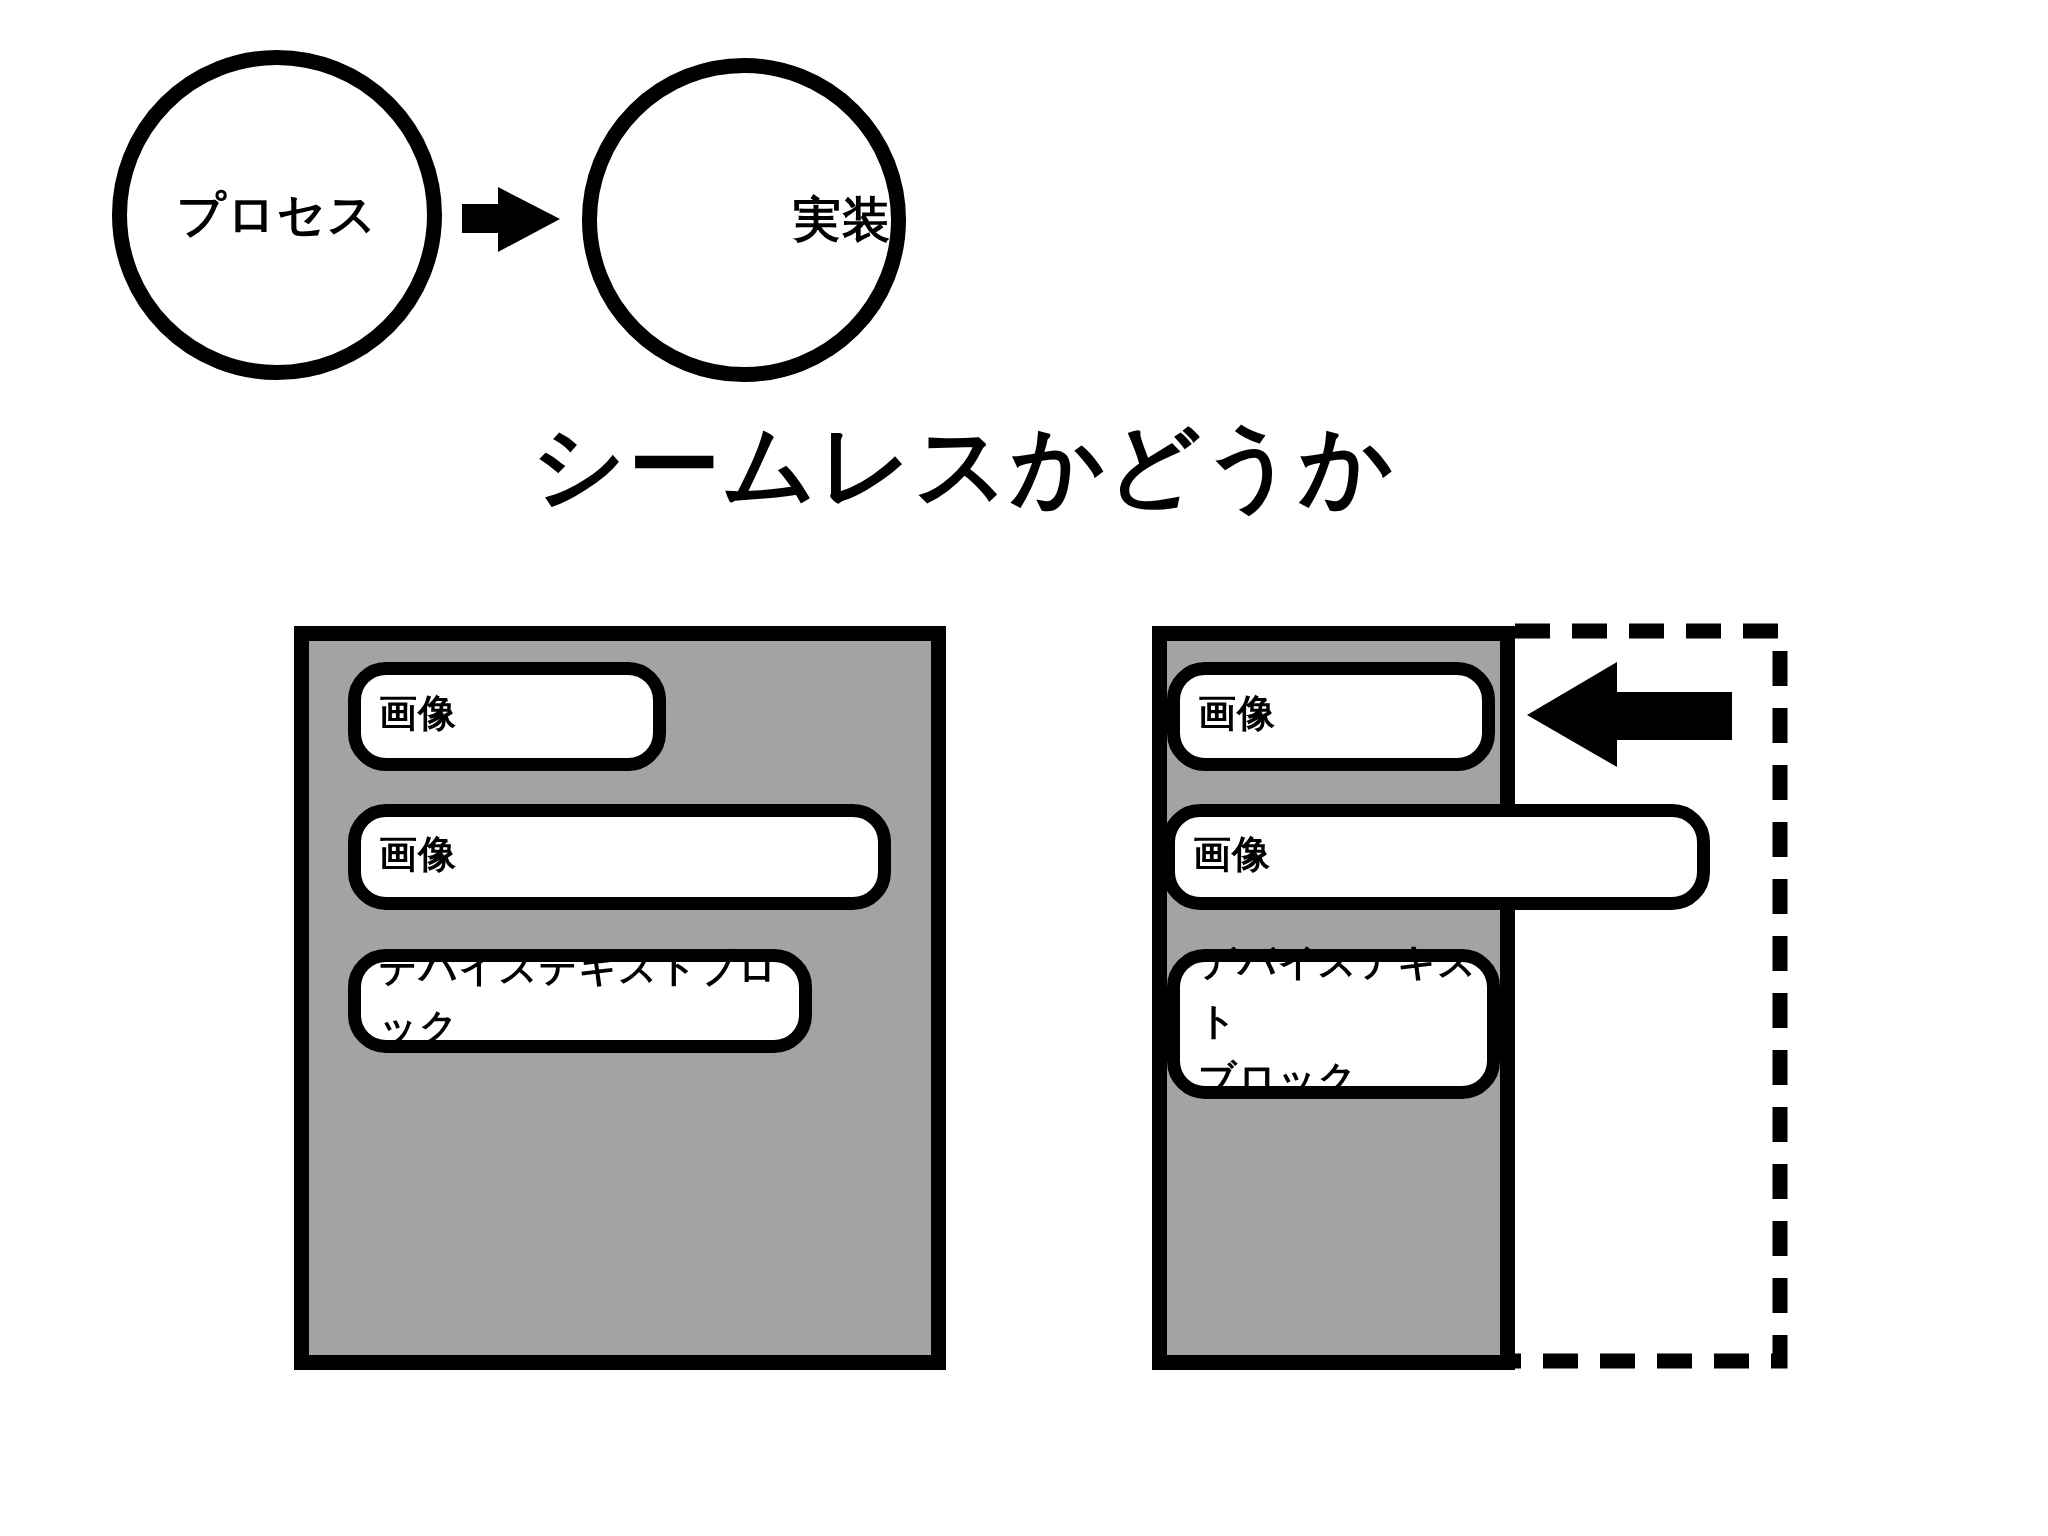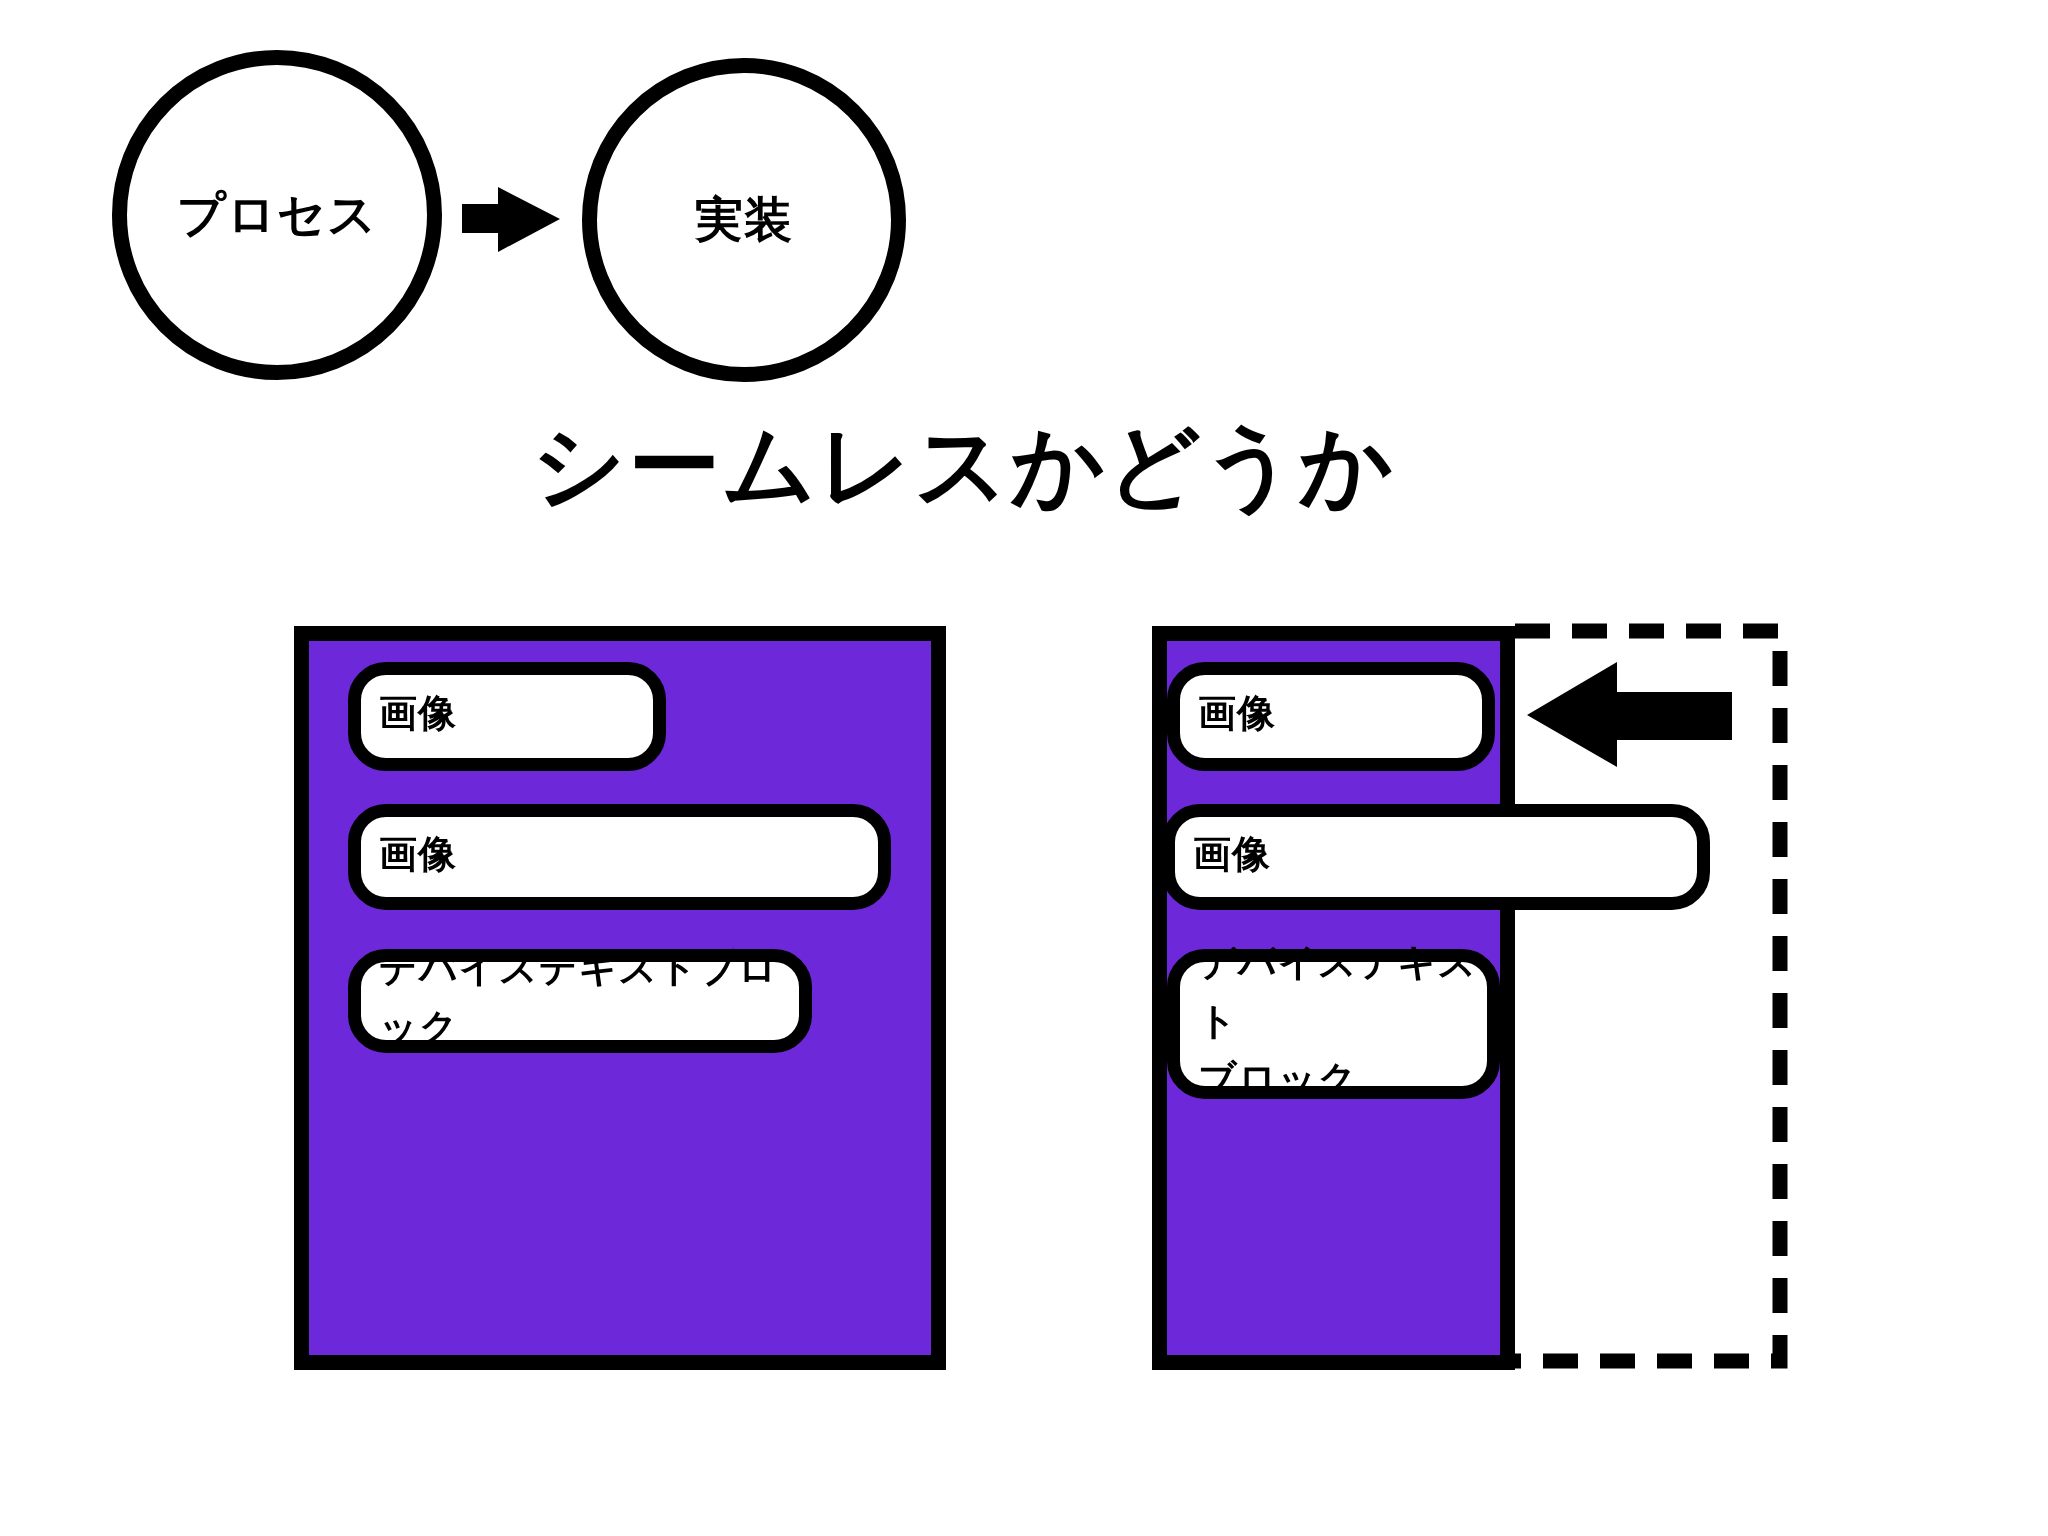--- a/index.html
+++ b/index.html
@@ -14,36 +14,36 @@
   
   .circle{
     position:absolute;
     border:15px solid #000;
     border-radius:50%;
     background:#fff;
     display:flex;align-items:center;justify-content:center;
     box-sizing:border-box;
   }
   .circle.process{left:112px;top:50px;width:330px;height:330px;}
-  .circle.impl{left:582px;top:58px;width:324px;height:324px;}
+  .circle.impl{left:582px;top:58px;width:324px;height:324px;justify-content:flex-end;}
   .circle .label{
     font-size:48px;font-weight:700;letter-spacing:1px;white-space:nowrap;
   }
   
   .heading{
     position:absolute;left:532px;top:418px;width:1000px;
     text-align:left;
     font-size:92px;font-weight:800;letter-spacing:2px;
     line-height:1.2;white-space:nowrap;
   }
   
   .panel{
     position:absolute;
     border:15px solid #000;
-    background:#6d28d9;
+    background:#a3a3a3;
     box-sizing:border-box;
   }
   .panel.wide{left:294px;top:626px;width:652px;height:744px;}
   .panel.narrow{left:1152px;top:626px;width:363px;height:744px;}
   
   .block{
     position:absolute;
     border:13px solid #000;
     border-radius:38px;
     background:#fff;

